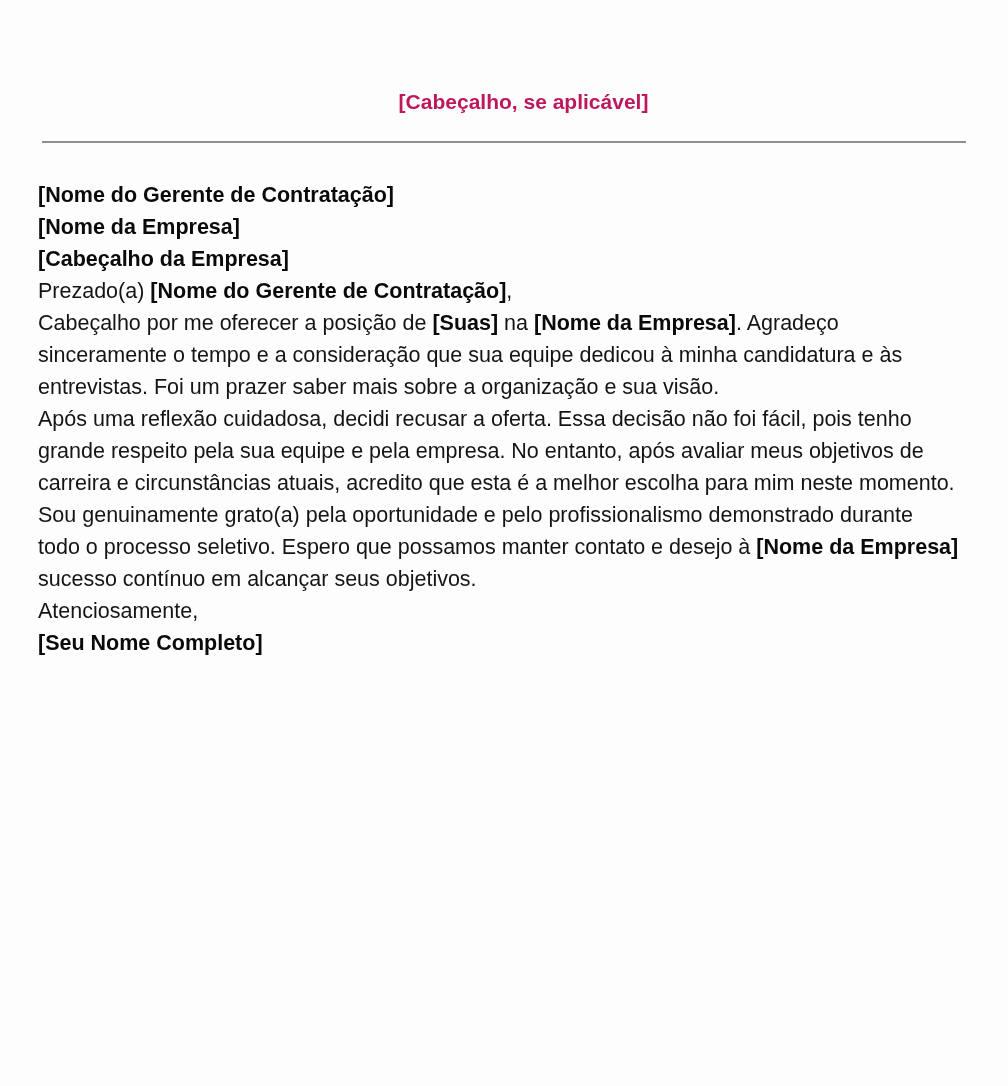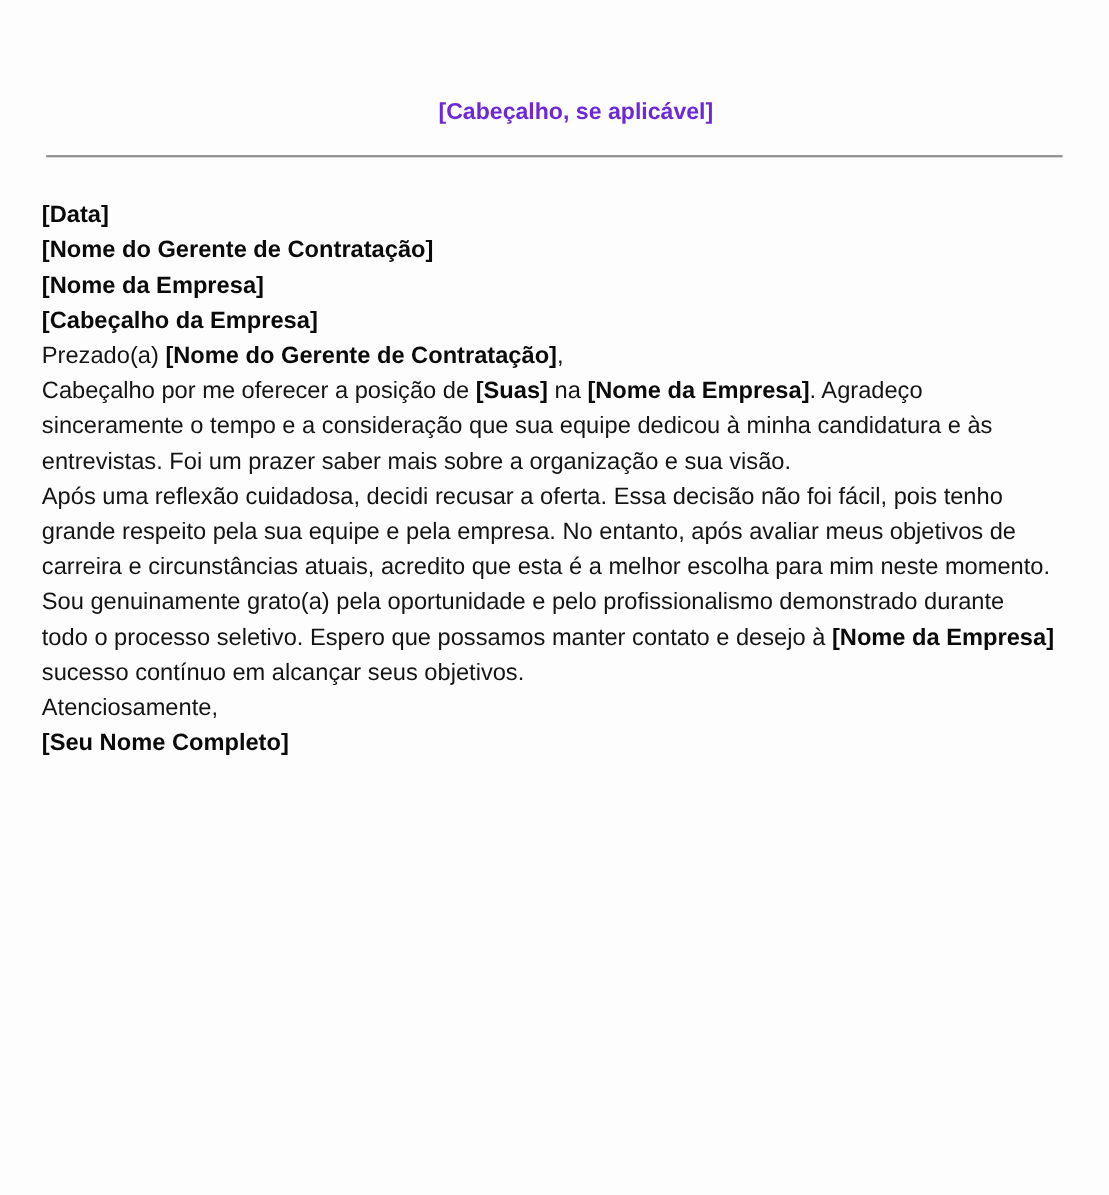--- a/index.html
+++ b/index.html
@@ -13,21 +13,21 @@
     font-family: "Liberation Sans", sans-serif;
     font-size: 21.5px;
     line-height: 32px;
     overflow: hidden;
   }
   .letter-header {
     margin-top: 86px;
     text-align: center;
     font-weight: 700;
     font-size: 21px;
-    color: #6d28d9;
+    color: #be185d;
     margin-left: 39px;
   }
   .rule {
     margin: 23px 42px 0 42px;
     height: 0;
     border: none;
     border-top: 2px solid #8f8f8f;
   }
   .letter-body {
     padding: 0 48px 0 38px;
@@ -41,21 +41,20 @@
 <body>
 
 <div class="page">
 
   <div class="letter-header">[Cabeçalho, se aplicável]</div>
 
   <hr class="rule">
 
   <div class="letter-body">
 
-    <div class="block bold">[Data]</div>
 
     <div class="block">
       <div class="bold">[Nome do Gerente de Contratação]</div>
       <div class="bold">[Nome da Empresa]</div>
       <div class="bold">[Cabeçalho da Empresa]</div>
     </div>
 
 
     <div class="block"><span class="normal">Prezado(a) </span><span class="bold">[Nome do Gerente de Contratação]</span><span class="normal">,</span></div>
 

